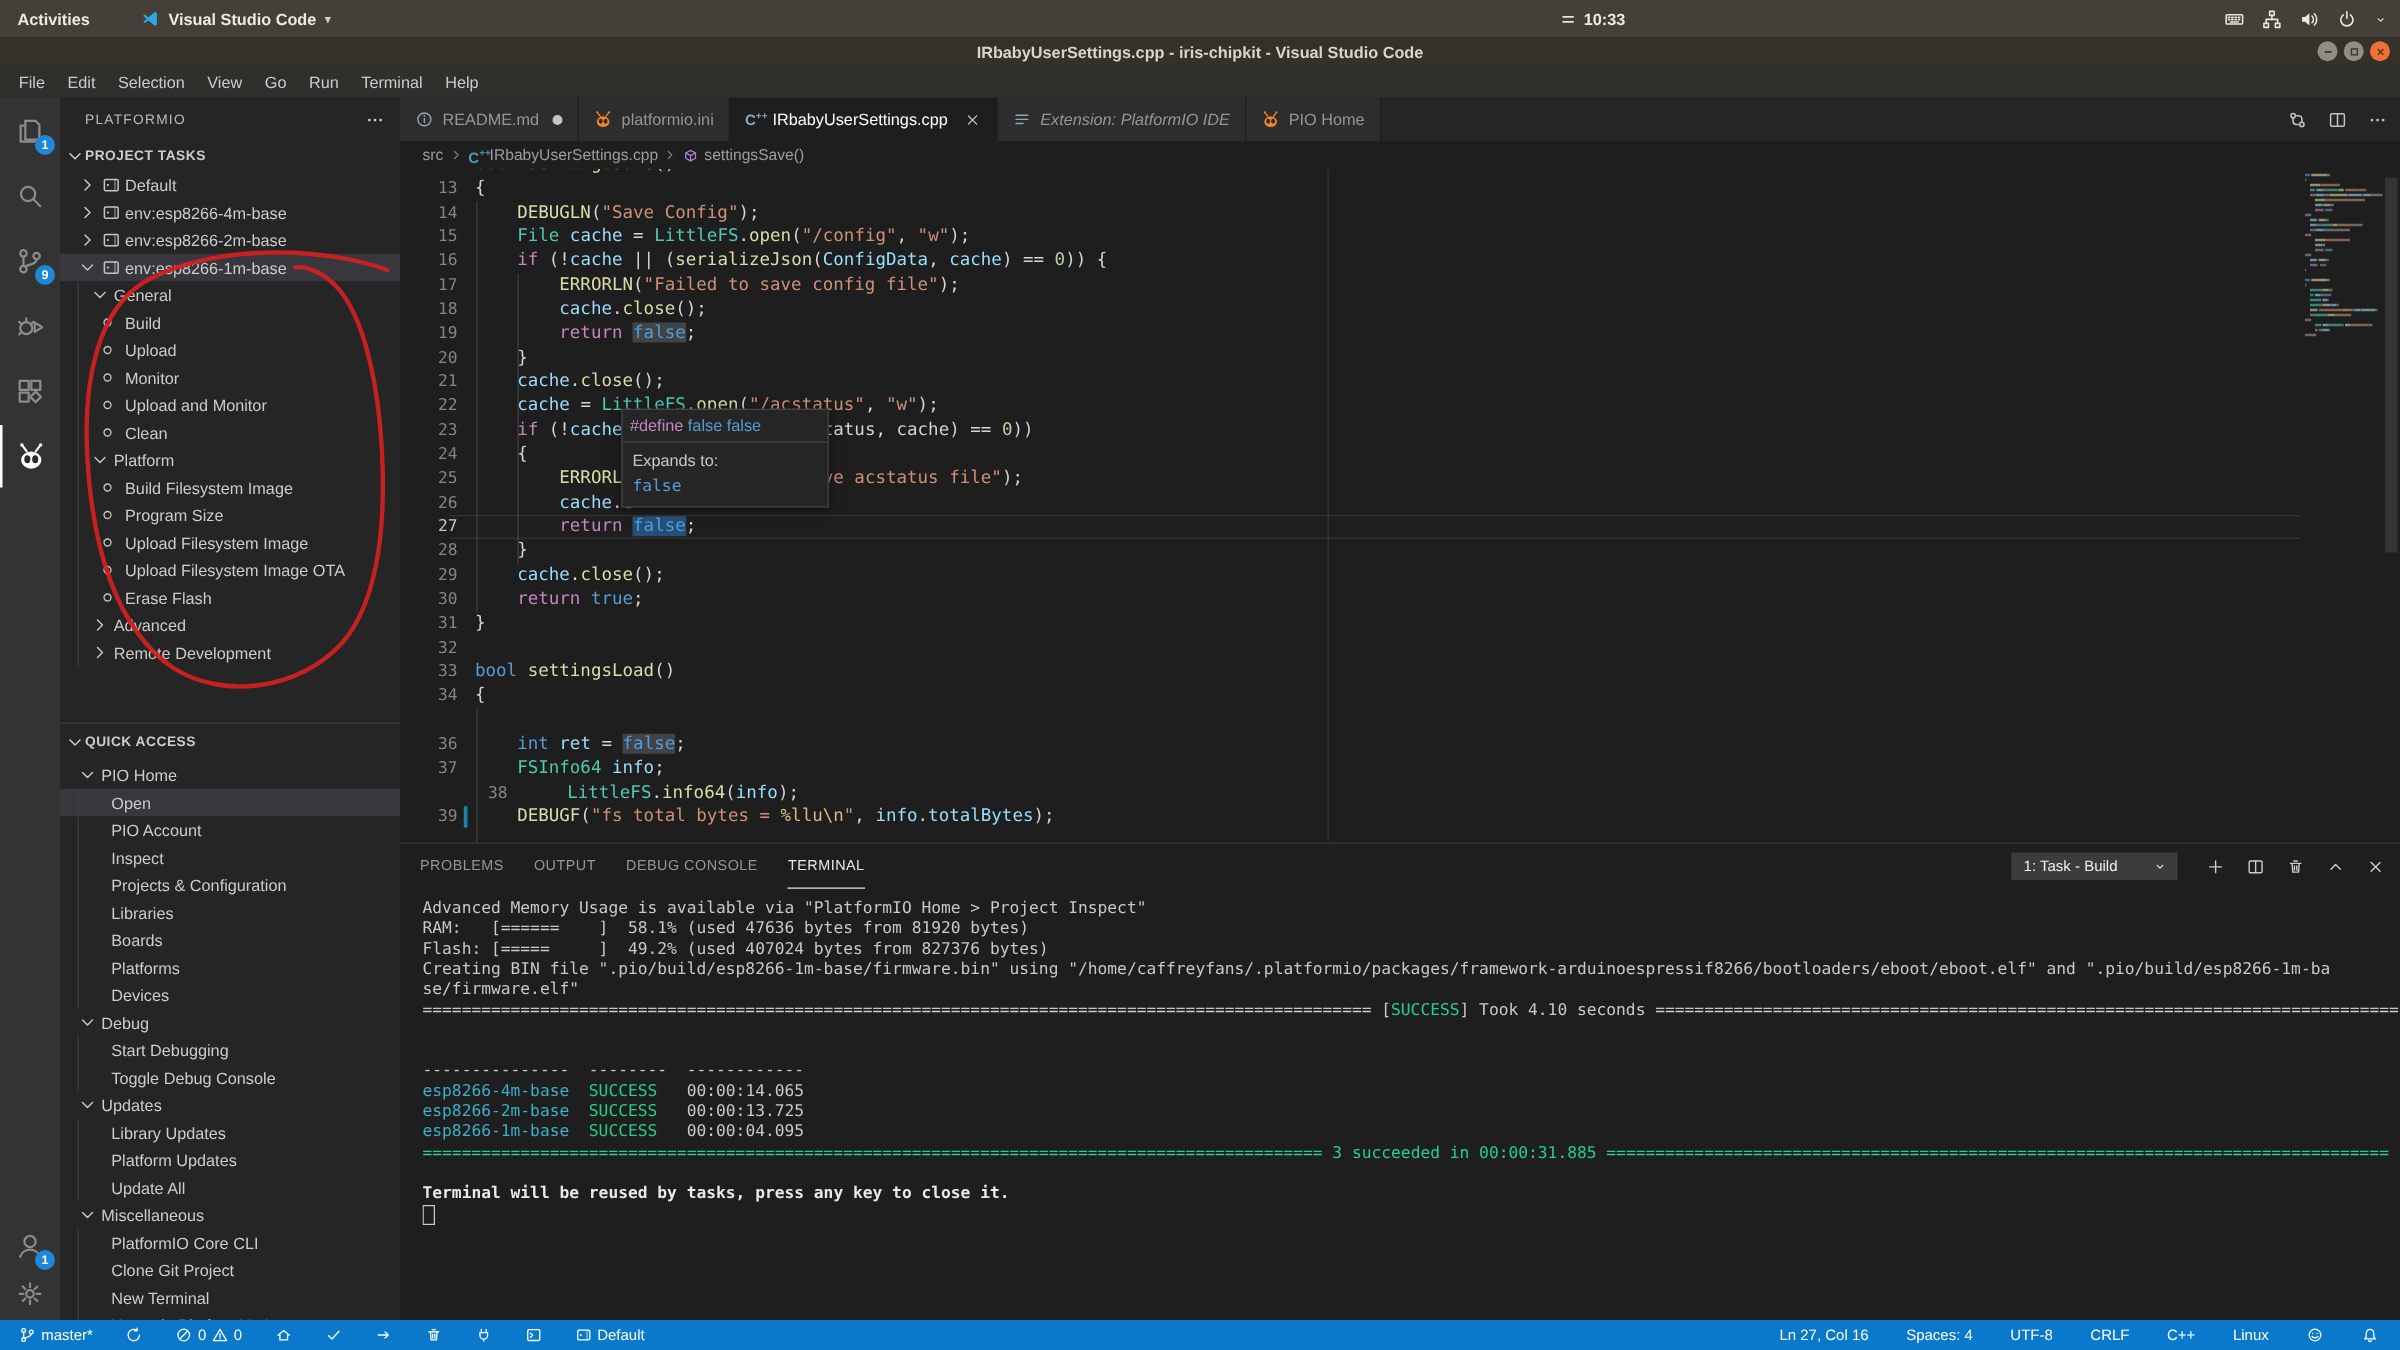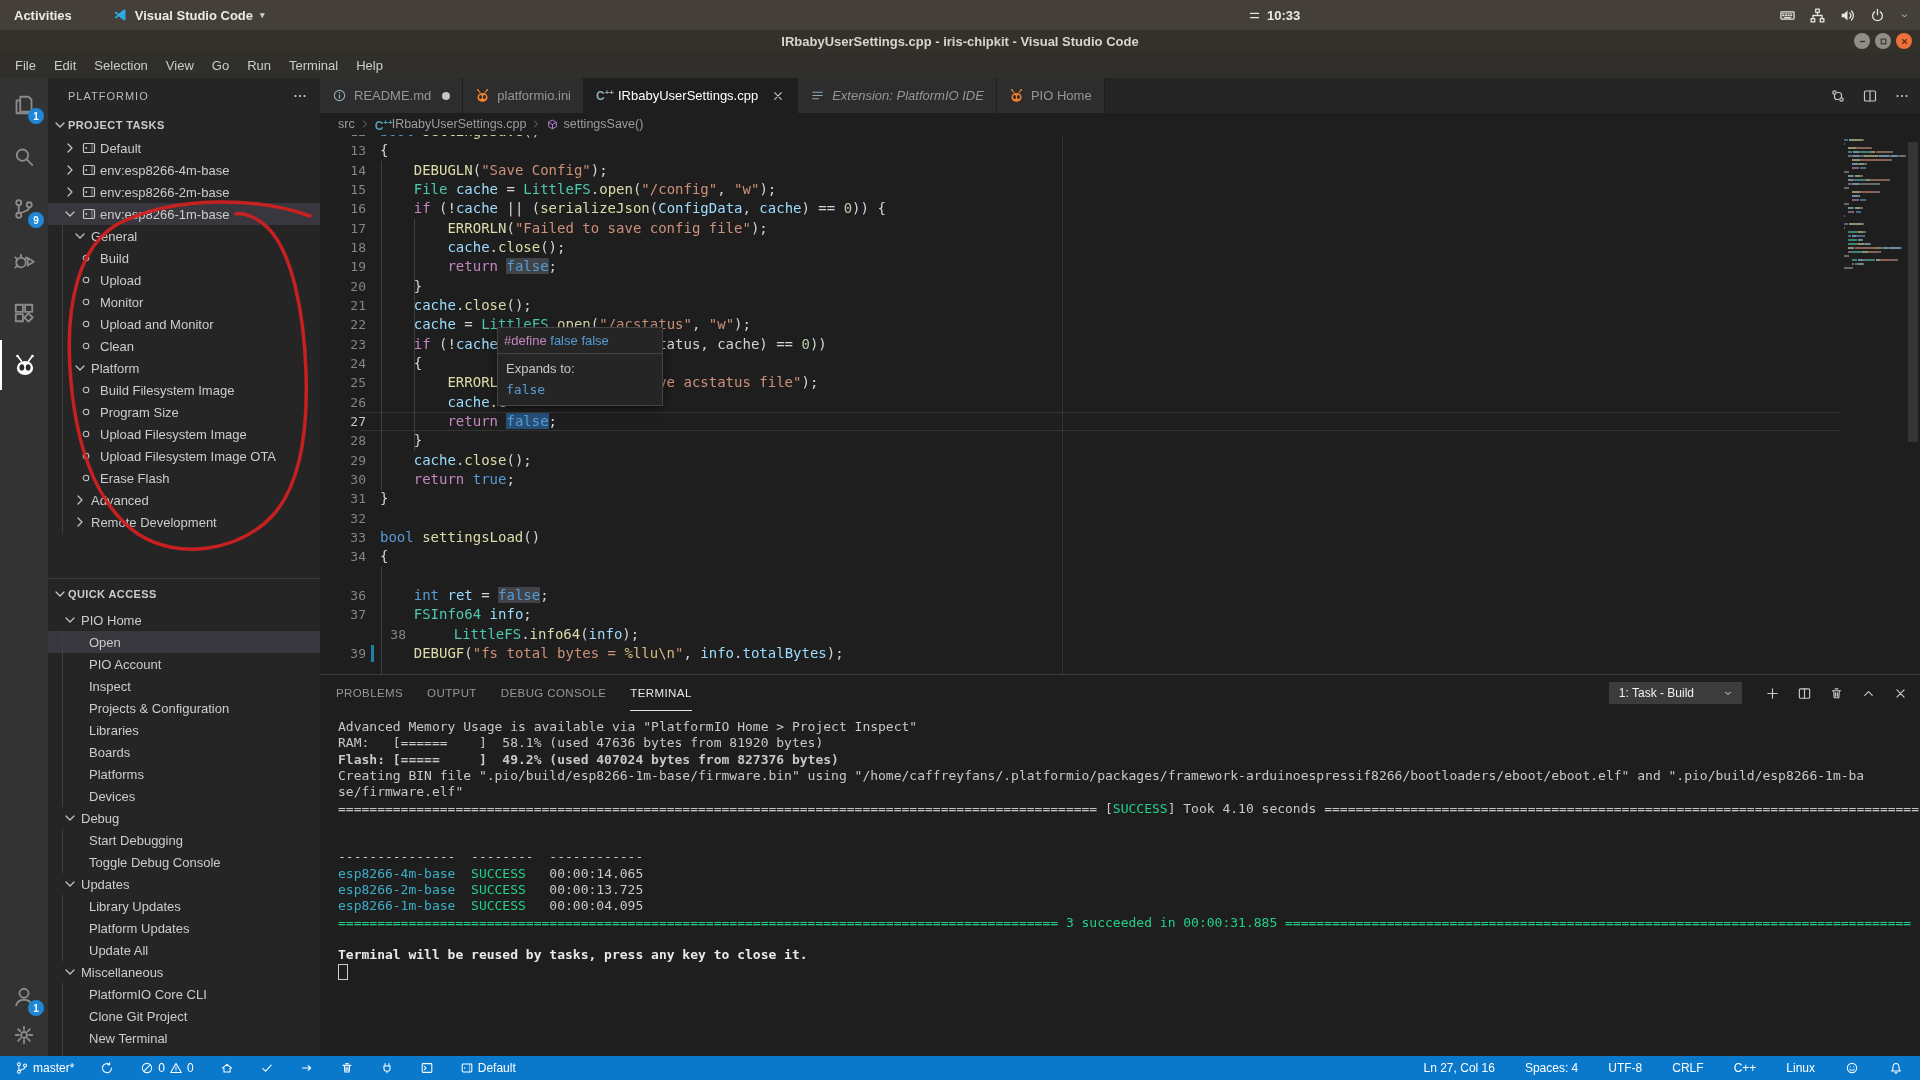--- a/index.html
+++ b/index.html
@@ -1004,21 +1004,21 @@
           <span class="ic ">
             <svg viewBox="0 0 16 16" fill="none" stroke="currentColor" stroke-width="1.2" stroke-linecap="round" stroke-linejoin="round">
               <path d="M4.2 4.2l7.6 7.6M11.8 4.2l-7.6 7.6"></path>
             </svg>
           </span>
         </span>
     </div>
     <div class="term" id="term">
         <div class="tline" style="top: 0px;"><span class="t-d">Advanced Memory Usage is available via "PlatformIO Home &gt; Project Inspect"</span></div>
         <div class="tline" style="top: 16.3px;"><span class="t-d">RAM:   [======    ]  58.1% (used 47636 bytes from 81920 bytes)</span></div>
-        <div class="tline" style="top: 32.6px; font-weight: bold;"><span class="t-d">Flash: [=====     ]  49.2% (used 407024 bytes from 827376 bytes)</span></div>
+        <div class="tline" style="top: 32.6px;"><span class="t-d">Flash: [=====     ]  49.2% (used 407024 bytes from 827376 bytes)</span></div>
         <div class="tline" style="top: 48.9px;"><span class="t-d">Creating BIN file ".pio/build/esp8266-1m-base/firmware.bin" using "/home/caffreyfans/.platformio/packages/framework-arduinoespressif8266/bootloaders/eboot/eboot.elf" and ".pio/build/esp8266-1m-ba</span></div>
         <div class="tline" style="top: 65.2px;"><span class="t-d">se/firmware.elf"</span></div>
         <div class="tline" style="top: 81.5px;"><span class="t-d">=================================================================================================</span><span class="t-d"> [</span><span class="t-g">SUCCESS</span><span class="t-d">] Took 4.10 seconds </span><span class="t-d">============================================================================</span></div>
         <div class="tline" style="top: 97.8px;"></div>
         <div class="tline" style="top: 130.4px;"><span class="t-d">---------------  --------  ------------</span></div>
         <div class="tline" style="top: 146.7px;"><span class="t-c">esp8266-4m-base</span><span class="t-d">  </span><span class="t-g">SUCCESS</span><span class="t-d">   </span><span class="t-d">00:00:14.065</span></div>
         <div class="tline" style="top: 163px;"><span class="t-c">esp8266-2m-base</span><span class="t-d">  </span><span class="t-g">SUCCESS</span><span class="t-d">   </span><span class="t-d">00:00:13.725</span></div>
         <div class="tline" style="top: 179.3px;"><span class="t-c">esp8266-1m-base</span><span class="t-d">  </span><span class="t-g">SUCCESS</span><span class="t-d">   </span><span class="t-d">00:00:04.095</span></div>
         <div class="tline" style="top: 195.6px;"><span class="t-g">============================================================================================</span><span class="t-g"> 3 succeeded in 00:00:31.885 </span><span class="t-g">================================================================================</span></div>
         <div class="tline" style="top: 211.9px;"></div>

